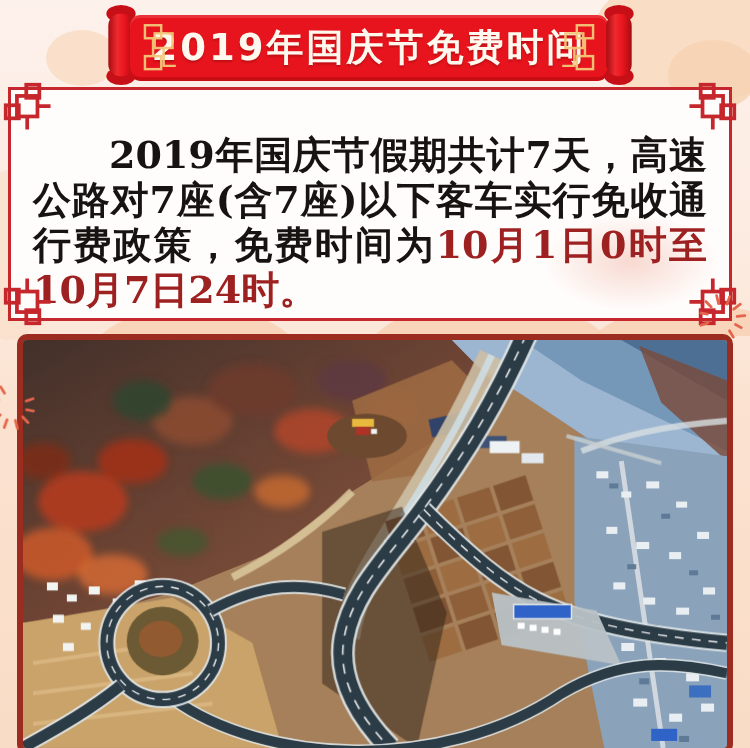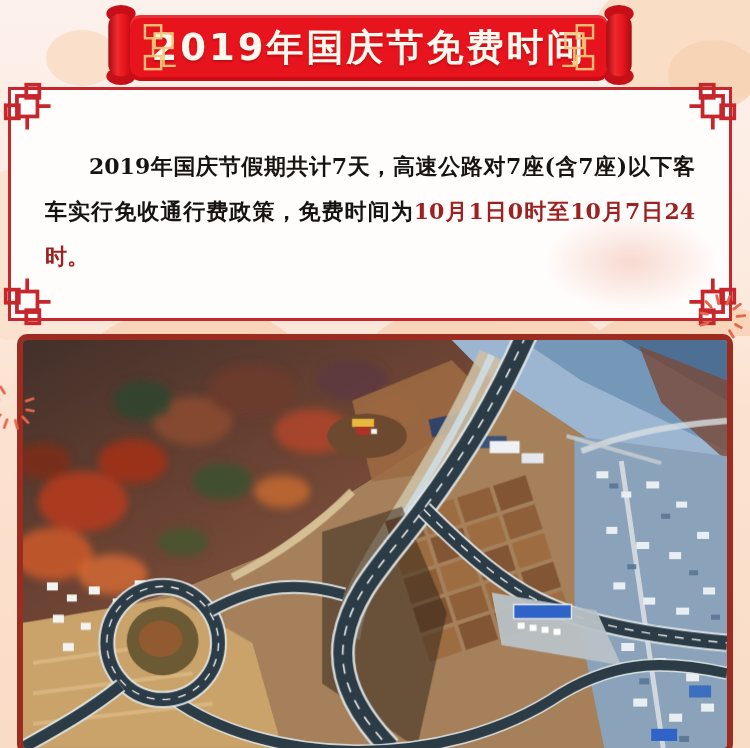--- a/index.html
+++ b/index.html
@@ -44,23 +44,23 @@
     border:3px solid var(--frame-red,#c5272c);background:#fffdfc;z-index:2;
   }
   .frame-blob{position:absolute;right:8px;bottom:6px;width:180px;height:100px;
     background:radial-gradient(ellipse at center,#f6d3c8 0%,rgba(246,211,200,0) 70%);opacity:.85;}
   .knot{position:absolute;width:56px;height:56px;z-index:3;}
   .k-tl{top:-9px;left:-9px;}
   .k-tr{top:-9px;right:-9px;transform:scaleX(-1);}
   .k-bl{bottom:-9px;left:-9px;transform:scaleY(-1);}
   .k-br{bottom:-9px;right:-9px;transform:scale(-1,-1);}
   .notice{
-    position:relative;margin:12px;padding:42px 22px 0;z-index:1;
+    position:relative;margin:0;padding:42px 22px 0;z-index:1;
     font-family:"DejaVu Serif","Liberation Serif",serif;
-    font-size:22px;font-weight:700;line-height:45px;color:var(--text-color,#171310);
+    font-size:38px;font-weight:700;line-height:45px;color:var(--text-color,#171310);
     text-indent:2em;text-align:justify;
   }
   .hl{color:var(--highlight-red,#9e2121);}
 
   
   .burst{position:absolute;width:46px;height:46px;z-index:3;}
   .burst-left{left:-12px;top:386px;transform:rotate(200deg);}
   .burst-right{left:700px;top:292px;transform:rotate(20deg);}
 
   

